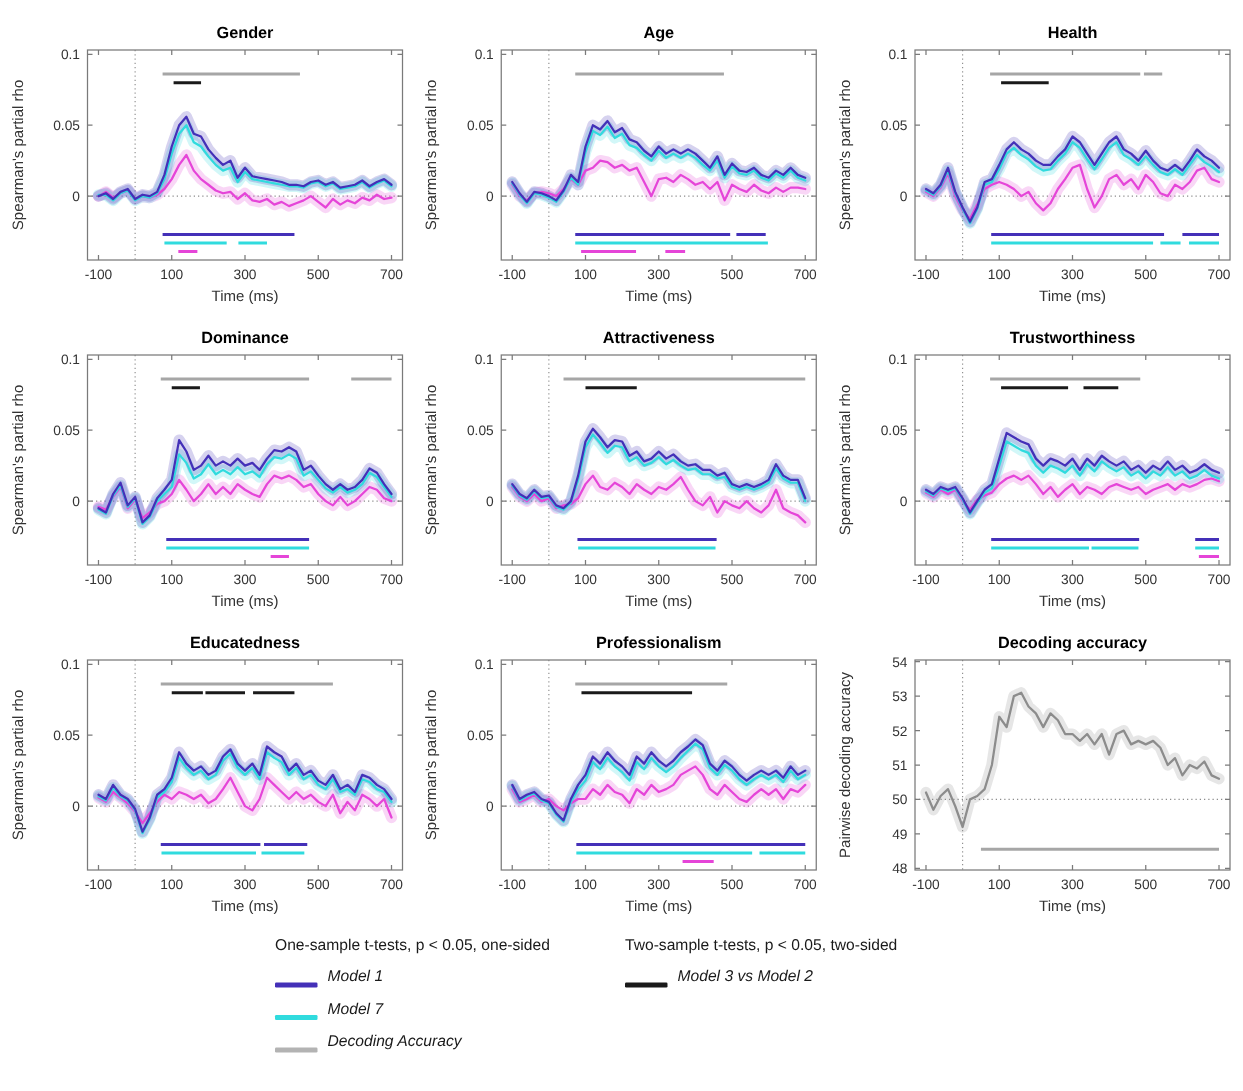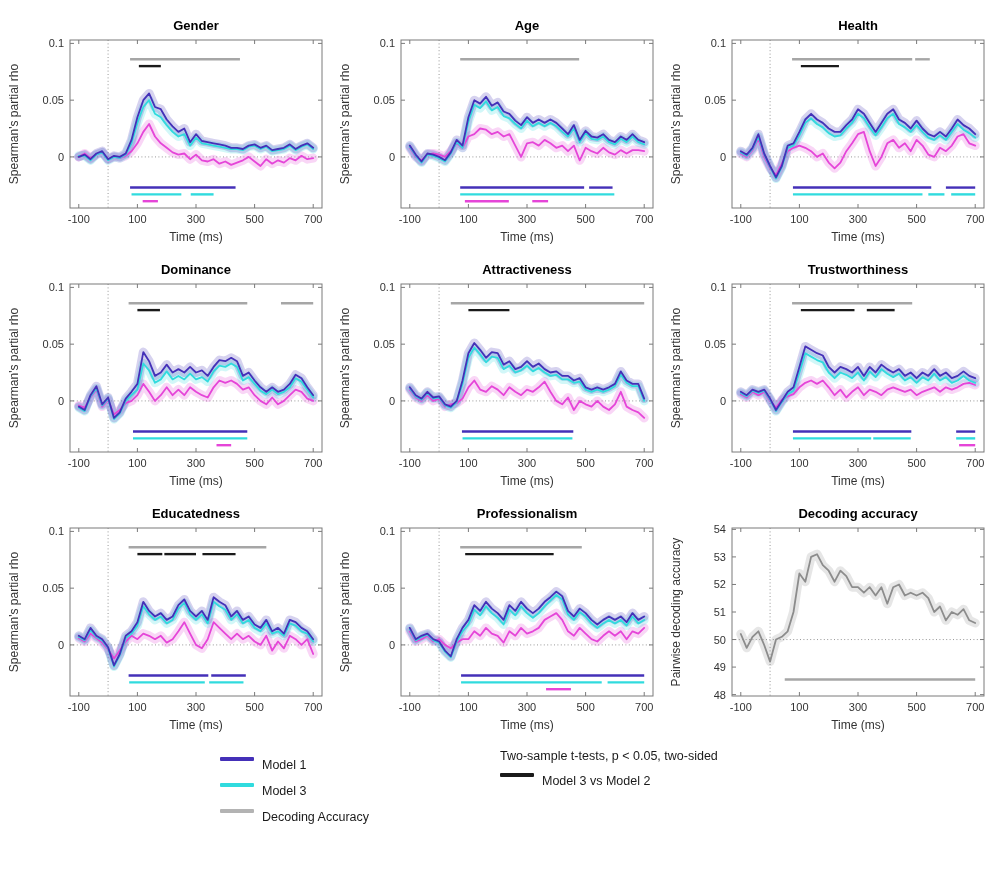--- a/index.html
+++ b/index.html
@@ -4,21 +4,21 @@
 <style>
   html,body{margin:0;padding:0;background:#ffffff;}
   #figure{position:relative;width:994px;height:873px;background:#ffffff;overflow:hidden;
           font-family:"Liberation Sans",sans-serif;}
   #grid{position:absolute;left:0;top:4px;width:994px;display:grid;
         grid-template-columns:331px 331px 332px;grid-auto-rows:244px;}
   .subplot{position:relative;}
   .subplot svg{display:block;}
   .legend-block{position:absolute;}
   .legend-header{font-size:12.5px;color:#1a1a1a;height:16px;line-height:16px;}
-  .legend-item{display:flex;align-items:flex-start;margin-top:9px;height:17px;}
+  .legend-item{display:flex;align-items:flex-end;margin-top:9px;height:17px;font-style:italic;}
   .swatch{display:inline-block;width:34px;height:4px;border-radius:1px;margin-right:8px;}
   .legend-label{font-size:12.5px;color:#1a1a1a;line-height:17px;}
 </style>
 </head>
 <body>
 
 <div id="figure">
   <div id="grid">
     <div class="subplot">
         <svg width="331" height="244" viewBox="0 0 331 244">
@@ -438,27 +438,28 @@
           <line x1="322" y1="37.37704918032779" x2="318" y2="37.37704918032779" stroke="#7A7A7A" stroke-width="1"></line>
           <text x="64" y="41.37704918032779" text-anchor="end" fill="#333333" style="font-family:&quot;Liberation Sans&quot;,sans-serif;font-size:11px;">54</text>
           <text x="196" y="26" text-anchor="middle" fill="#000000" style="font-family:&quot;Liberation Sans&quot;,sans-serif;font-size:13px;font-weight:bold;">Decoding accuracy</text>
           <text x="196" y="237" text-anchor="middle" fill="#333333" style="font-family:&quot;Liberation Sans&quot;,sans-serif;font-size:12px;">Time (ms)</text>
           <text x="18" y="120" text-anchor="middle" fill="#333333" transform="rotate(-90 18 120)" style="font-family:&quot;Liberation Sans&quot;,sans-serif;font-size:12px;">Pairwise decoding accuracy</text>
         </svg>
       </div>
   </div>
 
   <div class="legend-block" style="left:220px;top:748px;">
+    <div class="legend-header">One-sample t-tests, p &lt; 0.05, one-sided</div>
     <div class="legend-item">
       <span class="swatch" style="background: rgb(68, 48, 184);"></span>
       <span class="legend-label">Model 1</span>
     </div>
     <div class="legend-item">
       <span class="swatch" style="background: rgb(48, 219, 222);"></span>
-      <span class="legend-label">Model 3</span>
+      <span class="legend-label">Model 7</span>
     </div>
     <div class="legend-item">
       <span class="swatch" style="background: rgb(179, 179, 179);"></span>
       <span class="legend-label">Decoding Accuracy</span>
     </div>
   </div>
 
   <div class="legend-block" style="left:476px;top:748px;margin-left:24px;">
     <div class="legend-header">Two-sample t-tests, p &lt; 0.05, two-sided</div>
     <div class="legend-item">

